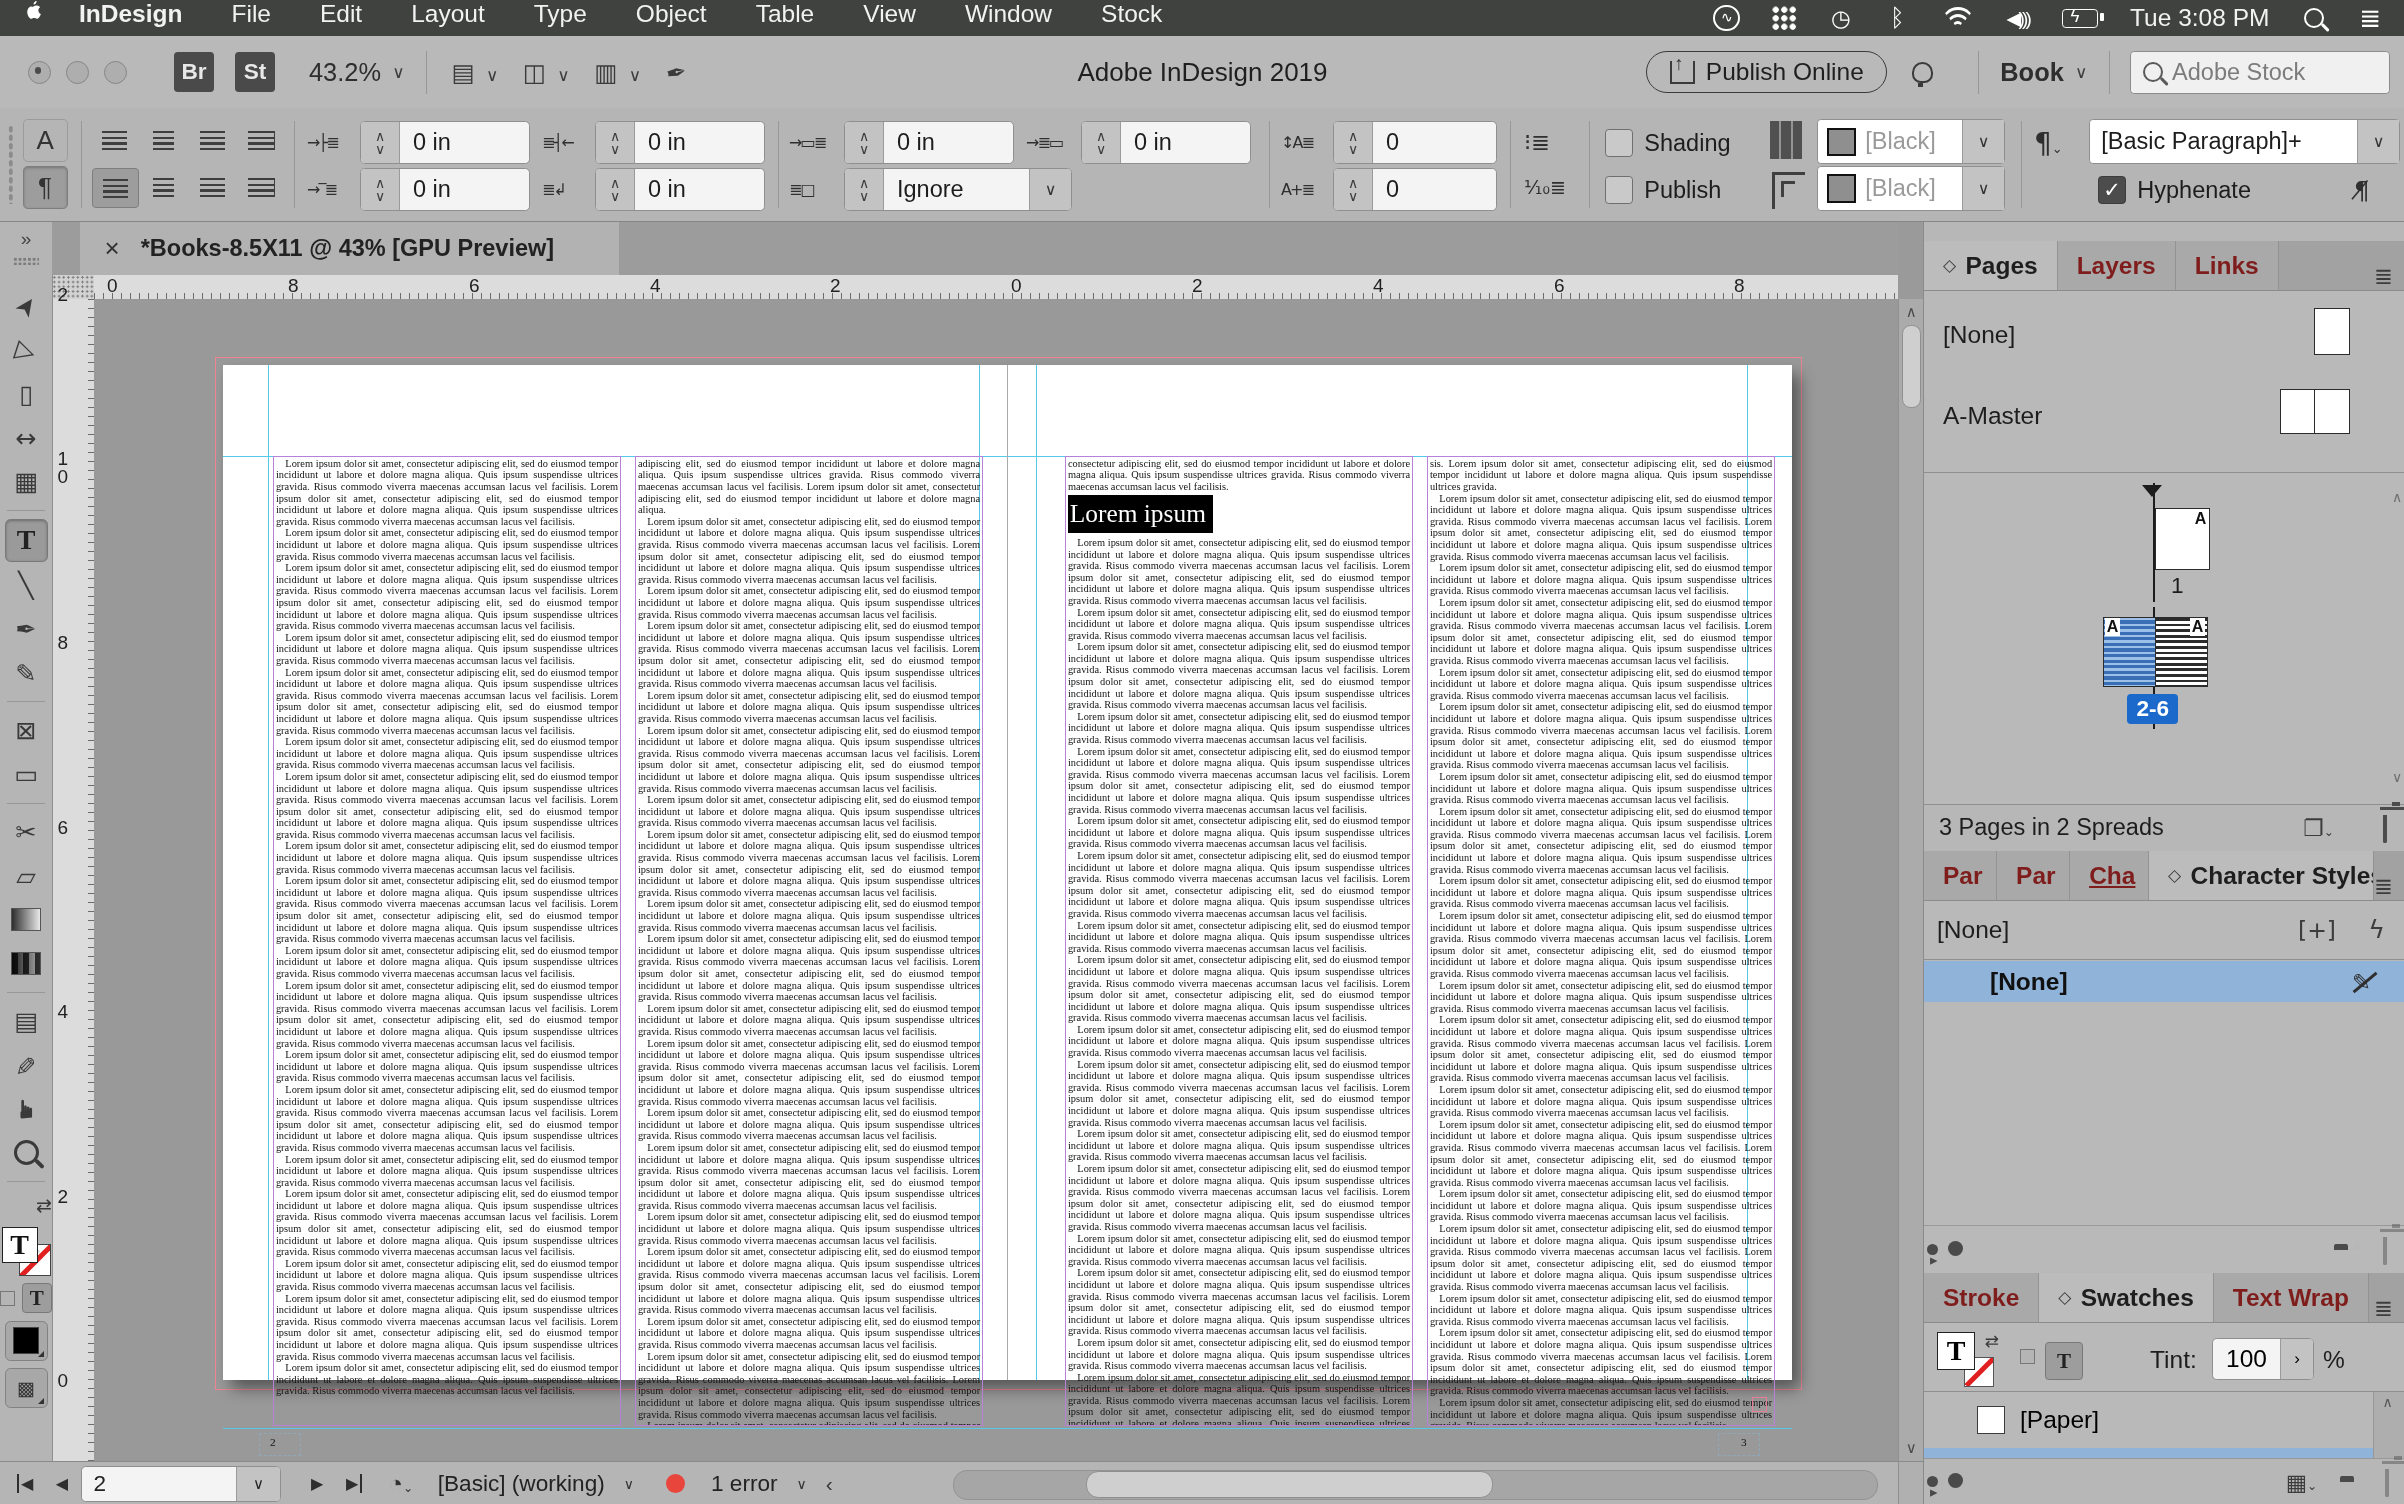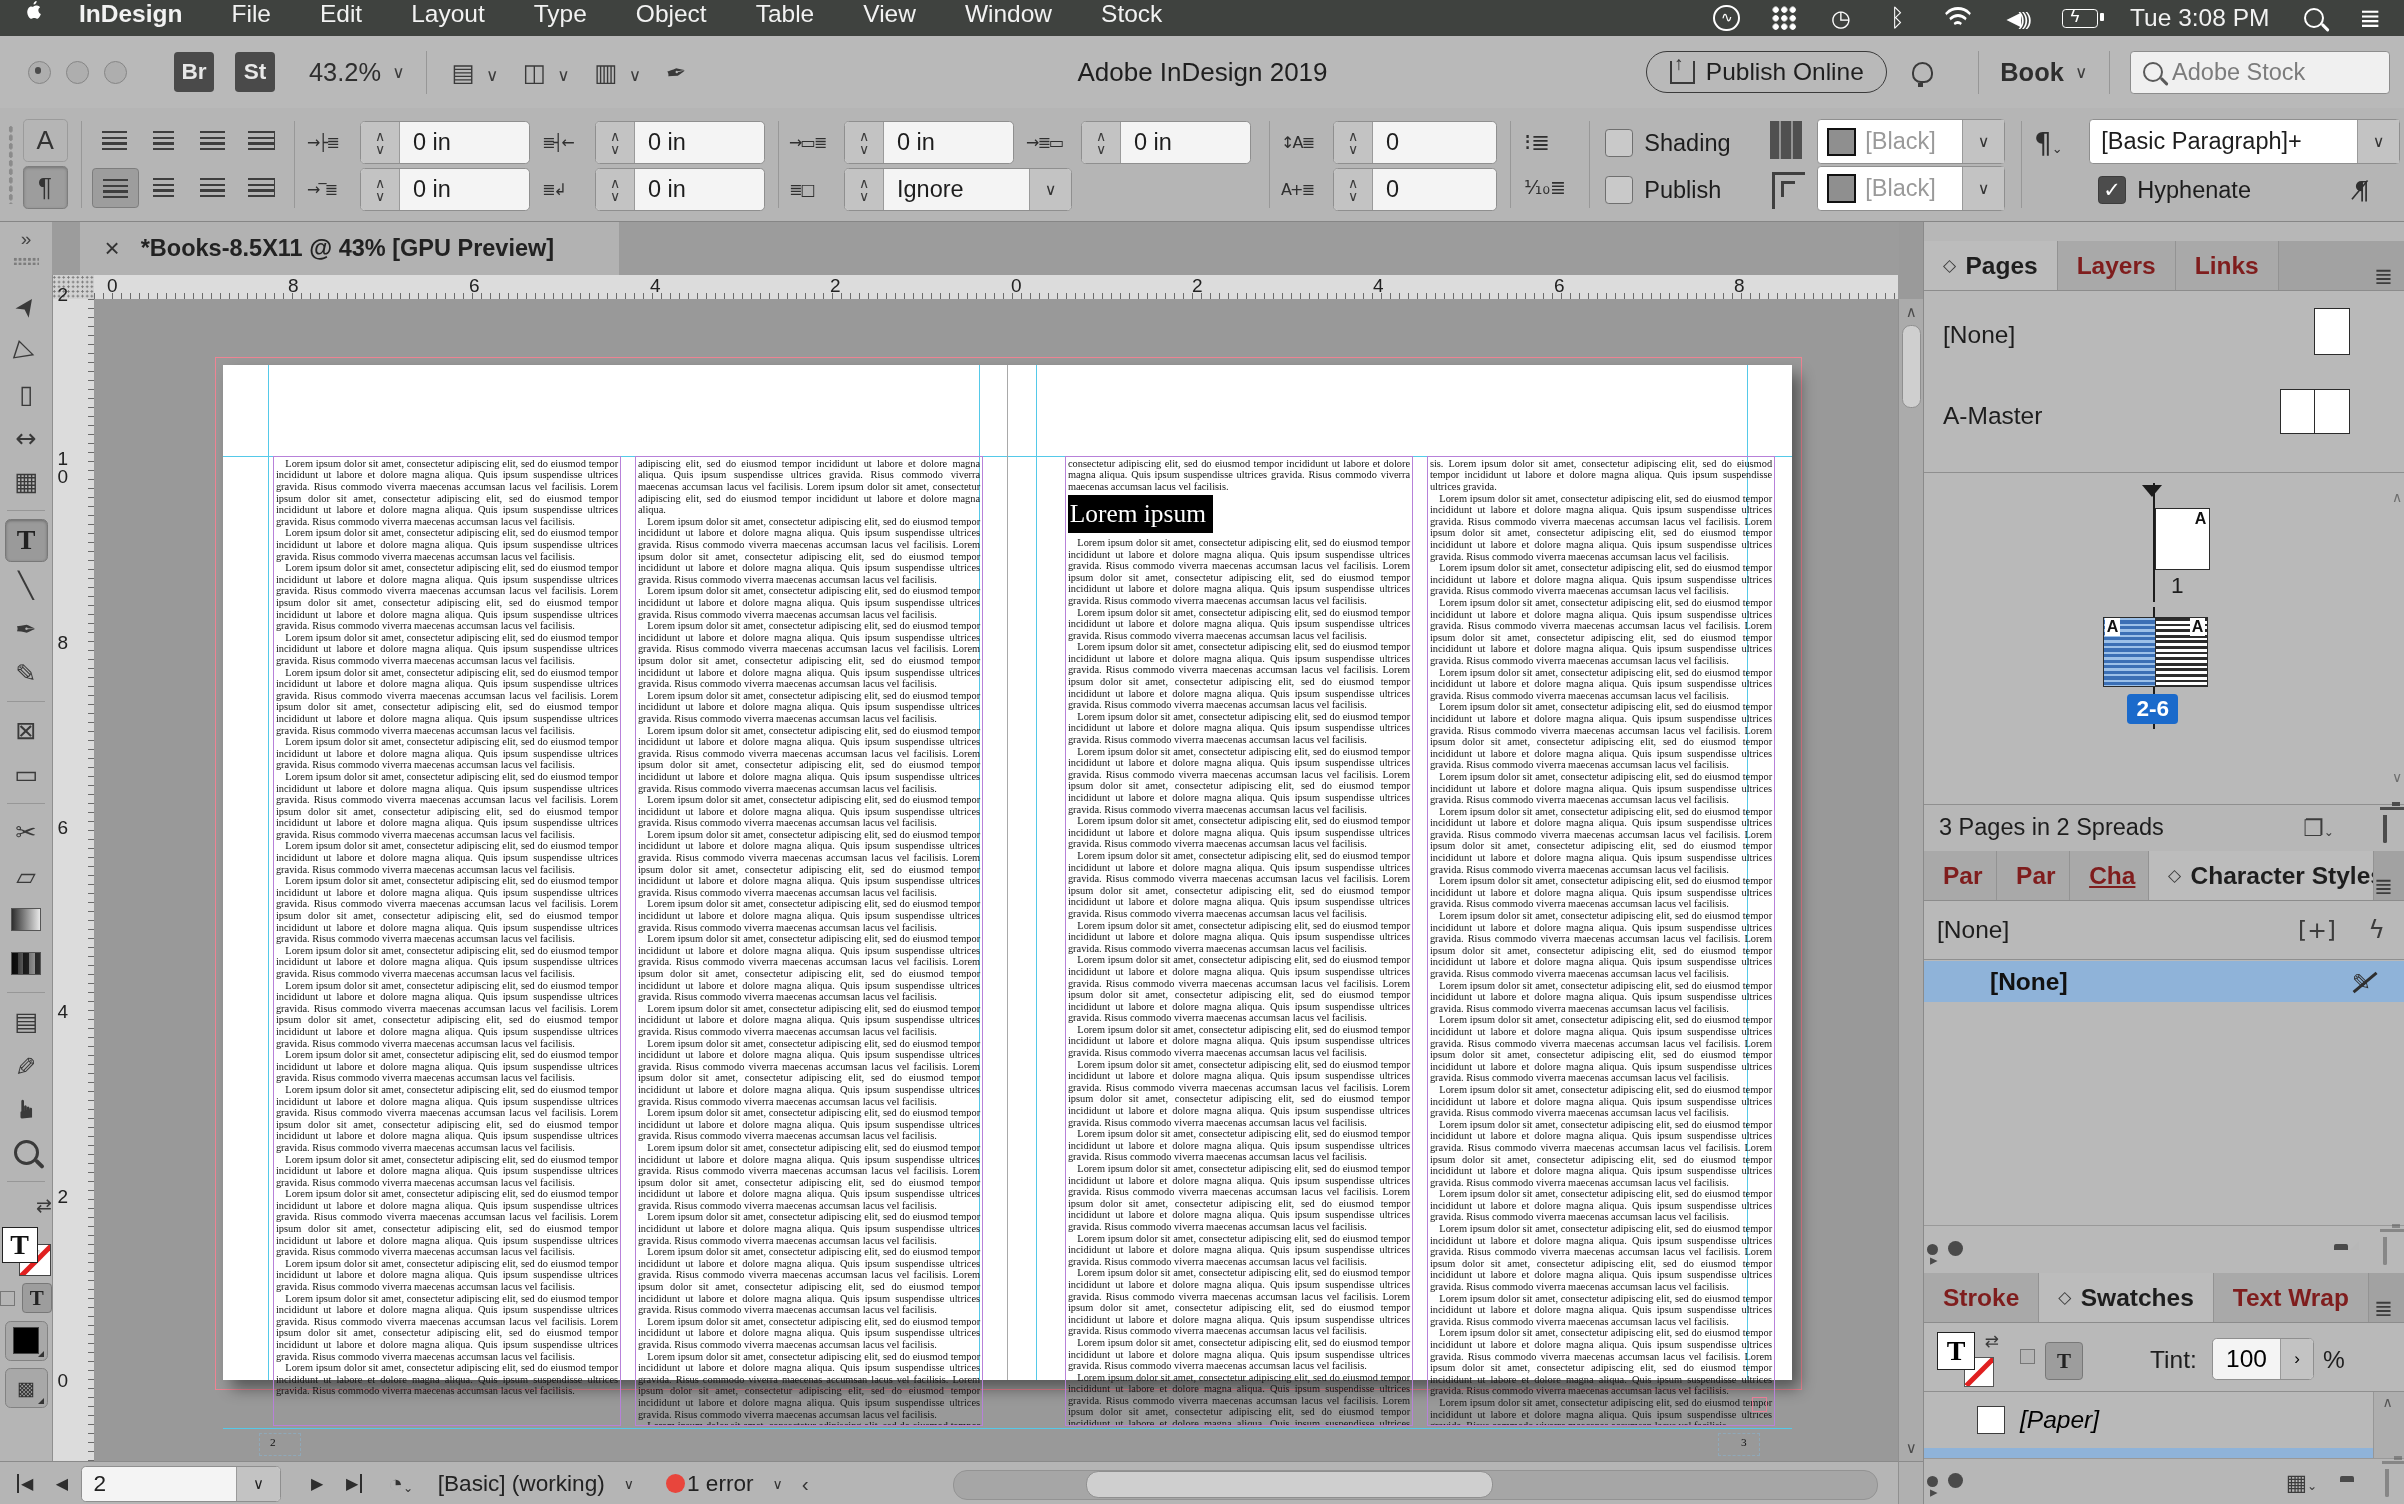--- a/index.html
+++ b/index.html
@@ -145,21 +145,21 @@
   #statusbar .nav{font-size:16px;color:#2e2e2e;margin-left:17px}
   .nav.bar-l{border-left:2.8px solid #2e2e2e;padding-left:1.9px}
   .nav.bar-r{border-right:2.8px solid #2e2e2e;padding-right:1.9px}
   #page-fld{display:flex;height:34px;width:198px;border:0.9px solid #8f8f8f;border-radius:4.7px;overflow:hidden;background:#f4f4f4;margin:0 13px}
   #page-fld .v{flex:1;display:flex;align-items:center;padding-left:11.3px}
   #page-fld .d{width:43px;background:#c3c3c3;border-left:0.9px solid #9a9a9a;display:flex;align-items:center;justify-content:center;font-size:15px}
   #preflight-ico{font-size:24.5px;margin-left:26px;color:#333}
   #preflight-label{margin-left:24.5px}
   .sb-chev{font-size:14px;margin-left:19px;color:#333}
   #err-dot{width:19px;height:19px;border-radius:50%;background:#e8453c;margin-left:32px}
-  #err-text{margin-left:2px}
+  #err-text{margin-left:26px}
   #hscroll-track{position:absolute;left:953px;top:7.5px;width:923px;height:28px;background:#a6a6a6;border-radius:14px;border:0.9px solid #939393}
   #hscroll-thumb{position:absolute;left:132px;top:0.9px;width:405px;height:24.5px;background:#cfcfcf;border-radius:12.2px;border:0.9px solid #8f8f8f}
   #sb-corner{position:absolute;left:1898px;top:1461px;width:24.5px;height:43px;background:#b0b0b0;border-left:0.9px solid #909090;border-top:0.9px solid #8a8a8a}
   
   #dock{position:absolute;left:1923px;top:222px;width:482px;height:1282px;background:#b7b7b7;border-left:0.9px solid #8a8a8a}
   .ptabs{position:absolute;left:0;width:482px;height:49px;background:#a2a2a2;border-bottom:0.9px solid #8c8c8c;display:flex;align-items:flex-end}
   .ptab{height:49px;display:flex;align-items:center;padding:0 19px;font-size:24.5px;font-weight:bold;color:#7f1d1d;background:#a9a9a9;border-right:0.9px solid #939393;white-space:nowrap;overflow:hidden}
   .ptab.active{background:#bcbcbc;color:#1e1e1e}
   .ptab .dia{font-weight:normal;font-size:17px;margin-right:9.4px;color:#3c3c3c}
   .pmenu{margin-left:auto;padding-right:13px;font-size:22.6px;color:#3c3c3c;background:transparent;border:none}
@@ -706,21 +706,21 @@
     <span style="position:absolute;left:226px;top:22.6px;font-size:24.5px;color:#1d1d1d">Tint:</span>
     <div class="fld2" style="position:absolute;left:288px;top:15px;width:100px">
       <span style="flex:1;display:flex;align-items:center;padding-left:13px;font-size:24.5px">100</span>
       <span style="width:32px;background:#c3c3c3;border-left:0.9px solid #9a9a9a;display:flex;align-items:center;justify-content:center;font-size:17px">›</span>
     </div>
     <span style="position:absolute;left:399px;top:22.6px;font-size:24.5px;color:#1d1d1d">%</span>
     <div class="panel-divider" style="top:68px;position:absolute;left:0"></div>
     <div id="swatch-list" style="position:absolute;left:0;top:69px;width:450px">
         <div style="height: 56px; display: flex; align-items: center;">
           <span class="swatch-chip" style="background: rgb(255, 255, 255); margin-left: 53px;"></span>
-          <span style="margin-left: 15px; font-size: 24.5px; font-style: italic;">[Paper]</span>
+          <span style="margin-left: 15px; font-size: 24.5px;">[Paper]</span>
         </div>
         <div style="height: 56px; display: flex; align-items: center; background: rgb(143, 179, 217);">
           <span class="swatch-chip" style="background: rgb(0, 0, 0); margin-left: 53px;"></span>
           <span style="margin-left: 15px; font-size: 24.5px; font-weight: bold;">[Black]</span>
           <span class="penslash" style="margin-left: auto;">✎</span>
           <span class="tintgrid" style="margin: 0px 9.4px;"></span>
           <span class="cmyk" style="margin-right: 13px;"></span>
         </div>
       </div>
     <div style="position:absolute;right:0;top:69px;width:32px;height:113px;background:#aeaeae;border-left:0.9px solid #979797">

